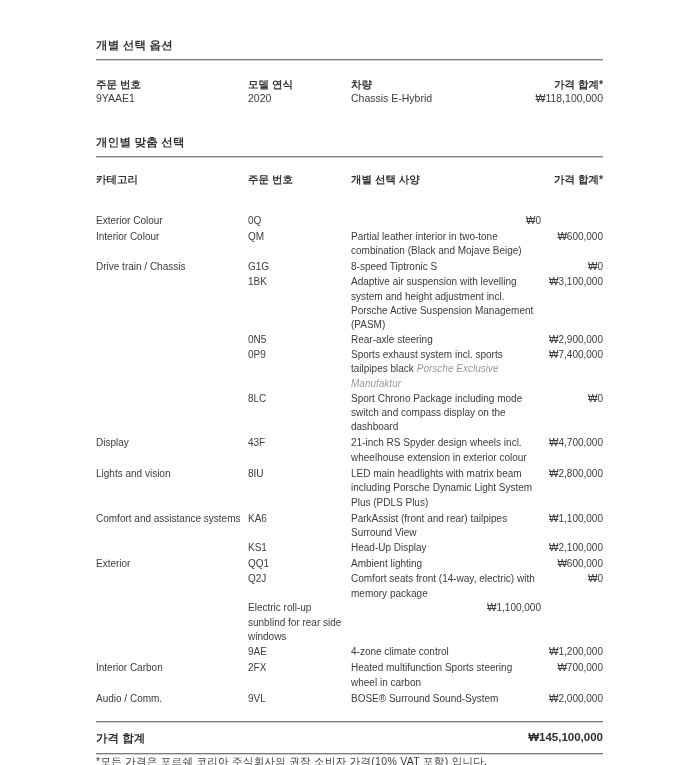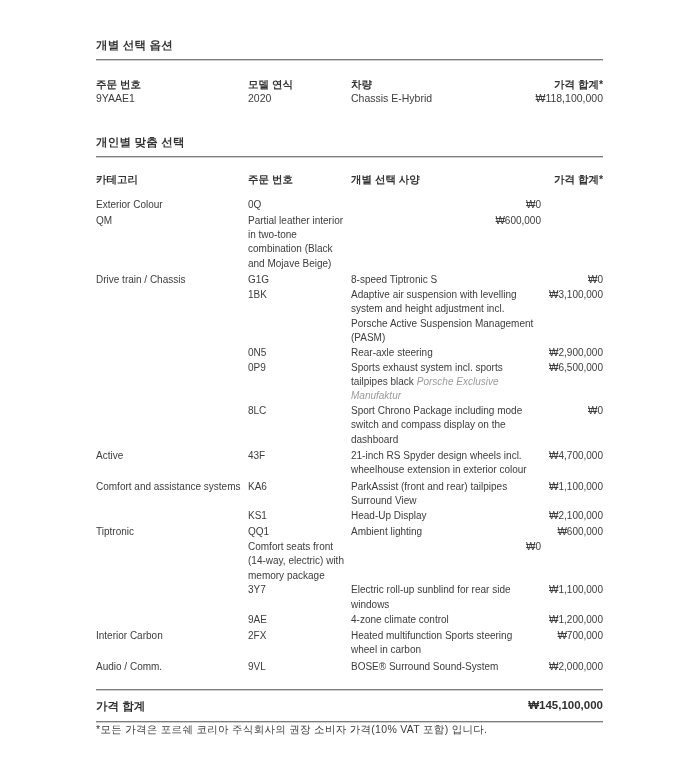--- a/index.html
+++ b/index.html
@@ -43,21 +43,21 @@
   .section2 { margin-top: 29px; }
 
   
   .options-head {
     display: grid;
     grid-template-columns: 152px 103px 190px 1fr;
     font-size: 10.5px;
     font-weight: bold;
     color: #333333;
     margin-top: 15px;
-    margin-bottom: 11px;
+    margin-bottom: 27px;
   }
   .options-head .num { text-align: right; }
   .options-body { font-size: 10px; line-height: 14.3px; }
   .opt-row {
     display: grid;
     grid-template-columns: 152px 103px 190px 1fr;
     margin-bottom: 0.6px;
   }
   .opt-row.new-cat { margin-top: 2px; }
   .opt-row .price { text-align: right; white-space: nowrap; }
@@ -115,20 +115,21 @@
       <div class="num">가격 합계*</div>
     </div>
 
     <div class="options-body" id="options-body">
         <div class="opt-row new-cat">
           <div>Exterior Colour</div>
           <div>0Q</div>
           <div class="price">₩0</div>
         </div>
         <div class="opt-row new-cat">
+          <div>Interior Colour</div>
           <div>QM</div>
           <div class="desc">Partial leather interior in two-tone combination (Black and Mojave Beige)</div>
           <div class="price">₩600,000</div>
         </div>
         <div class="opt-row new-cat">
           <div>Drive train / Chassis</div>
           <div>G1G</div>
           <div class="desc">8-speed Tiptronic S</div>
           <div class="price">₩0</div>
         </div>
@@ -141,60 +142,66 @@
         <div class="opt-row">
           <div></div>
           <div>0N5</div>
           <div class="desc">Rear-axle steering</div>
           <div class="price">₩2,900,000</div>
         </div>
         <div class="opt-row">
           <div></div>
           <div>0P9</div>
           <div class="desc">Sports exhaust system incl. sports tailpipes black<span class="exclusive">Porsche Exclusive Manufaktur</span></div>
-          <div class="price">₩6,500,000</div>
+          <div class="price">₩7,400,000</div>
         </div>
         <div class="opt-row">
           <div></div>
           <div>8LC</div>
           <div class="desc">Sport Chrono Package including mode switch and compass display on the dashboard</div>
           <div class="price">₩0</div>
         </div>
         <div class="opt-row new-cat">
-          <div>Active</div>
+          <div>Display</div>
           <div>43F</div>
           <div class="desc">21-inch RS Spyder design wheels incl. wheelhouse extension in exterior colour</div>
           <div class="price">₩4,700,000</div>
+        </div>
+        <div class="opt-row new-cat">
+          <div>Lights and vision</div>
+          <div>8IU</div>
+          <div class="desc">LED main headlights with matrix beam including Porsche Dynamic Light System Plus (PDLS Plus)</div>
+          <div class="price">₩2,800,000</div>
         </div>
         <div class="opt-row new-cat">
           <div>Comfort and assistance systems</div>
           <div>KA6</div>
           <div class="desc">ParkAssist (front and rear) tailpipes Surround View</div>
           <div class="price">₩1,100,000</div>
         </div>
         <div class="opt-row">
           <div></div>
           <div>KS1</div>
           <div class="desc">Head-Up Display</div>
           <div class="price">₩2,100,000</div>
         </div>
         <div class="opt-row new-cat">
-          <div>Tiptronic</div>
+          <div>Exterior</div>
           <div>QQ1</div>
           <div class="desc">Ambient lighting</div>
           <div class="price">₩600,000</div>
         </div>
         <div class="opt-row">
           <div></div>
+          <div>Q2J</div>
           <div class="desc">Comfort seats front (14-way, electric) with memory package</div>
           <div class="price">₩0</div>
         </div>
         <div class="opt-row">
           <div></div>
-          <div>3Y7</div>
           <div class="desc">Electric roll-up sunblind for rear side windows</div>
           <div class="price">₩1,100,000</div>
         </div>
         <div class="opt-row">
           <div></div>
           <div>9AE</div>
           <div class="desc">4-zone climate control</div>
           <div class="price">₩1,200,000</div>
         </div>
         <div class="opt-row new-cat">

